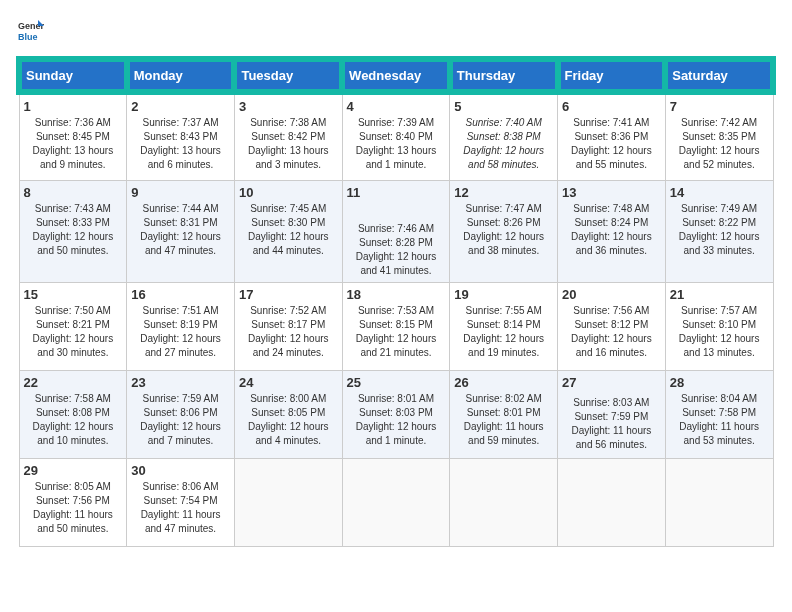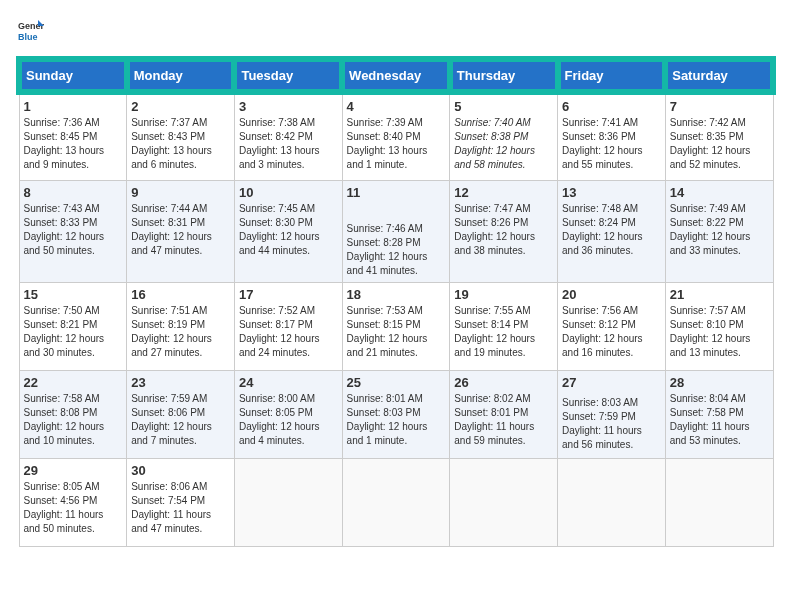--- a/index.html
+++ b/index.html
@@ -68,20 +68,21 @@
     .day-num {
       font-size: 13px;
       font-weight: bold;
       display: block;
       margin-bottom: 2px;
     }
     .day-info {
       font-size: 10px;
       line-height: 1.4;
       color: #333;
+      text-align: center;
     }
     .empty-cell {
       background: #f9f9f9 !important;
     }
   </style>
 </head>
 <body>
 
 <div class="header">
   <div class="logo">
@@ -316,21 +317,21 @@
           <div class="day-info" style="white-space: pre-line;">Sunrise: 8:04 AM
 Sunset: 7:58 PM
 Daylight: 11 hours
 and 53 minutes.</div>
         </td>
       </tr>
       <tr>
         <td>
           <span class="day-num">29</span>
           <div class="day-info" style="white-space: pre-line;">Sunrise: 8:05 AM
-Sunset: 4:56 PM
+Sunset: 7:56 PM
 Daylight: 11 hours
 and 50 minutes.</div>
         </td>
         <td>
           <span class="day-num">30</span>
           <div class="day-info" style="white-space: pre-line;">Sunrise: 8:06 AM
 Sunset: 7:54 PM
 Daylight: 11 hours
 and 47 minutes.</div>
         </td>

